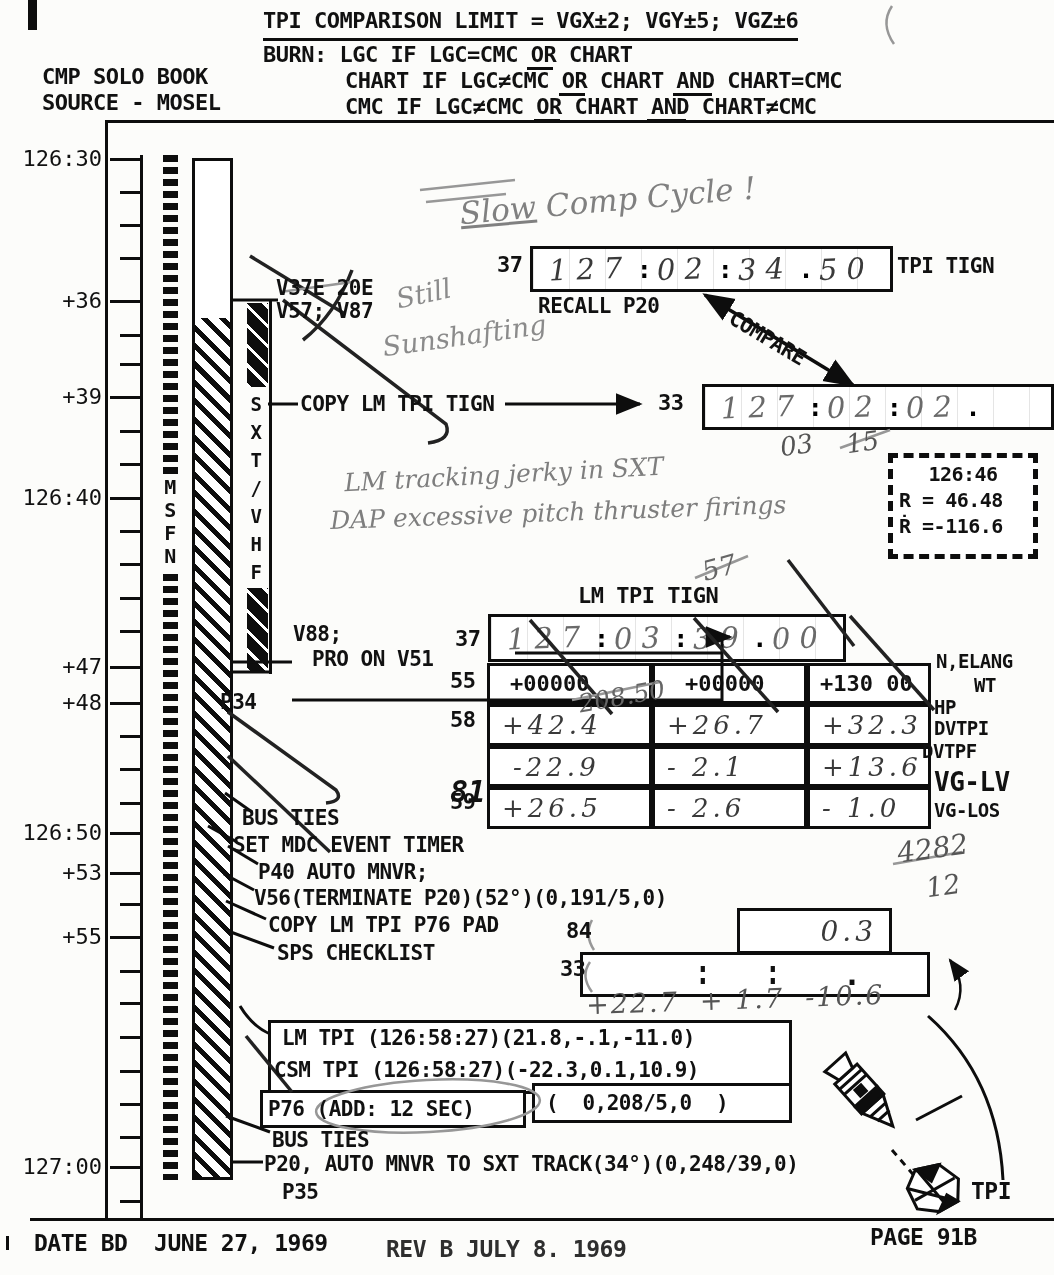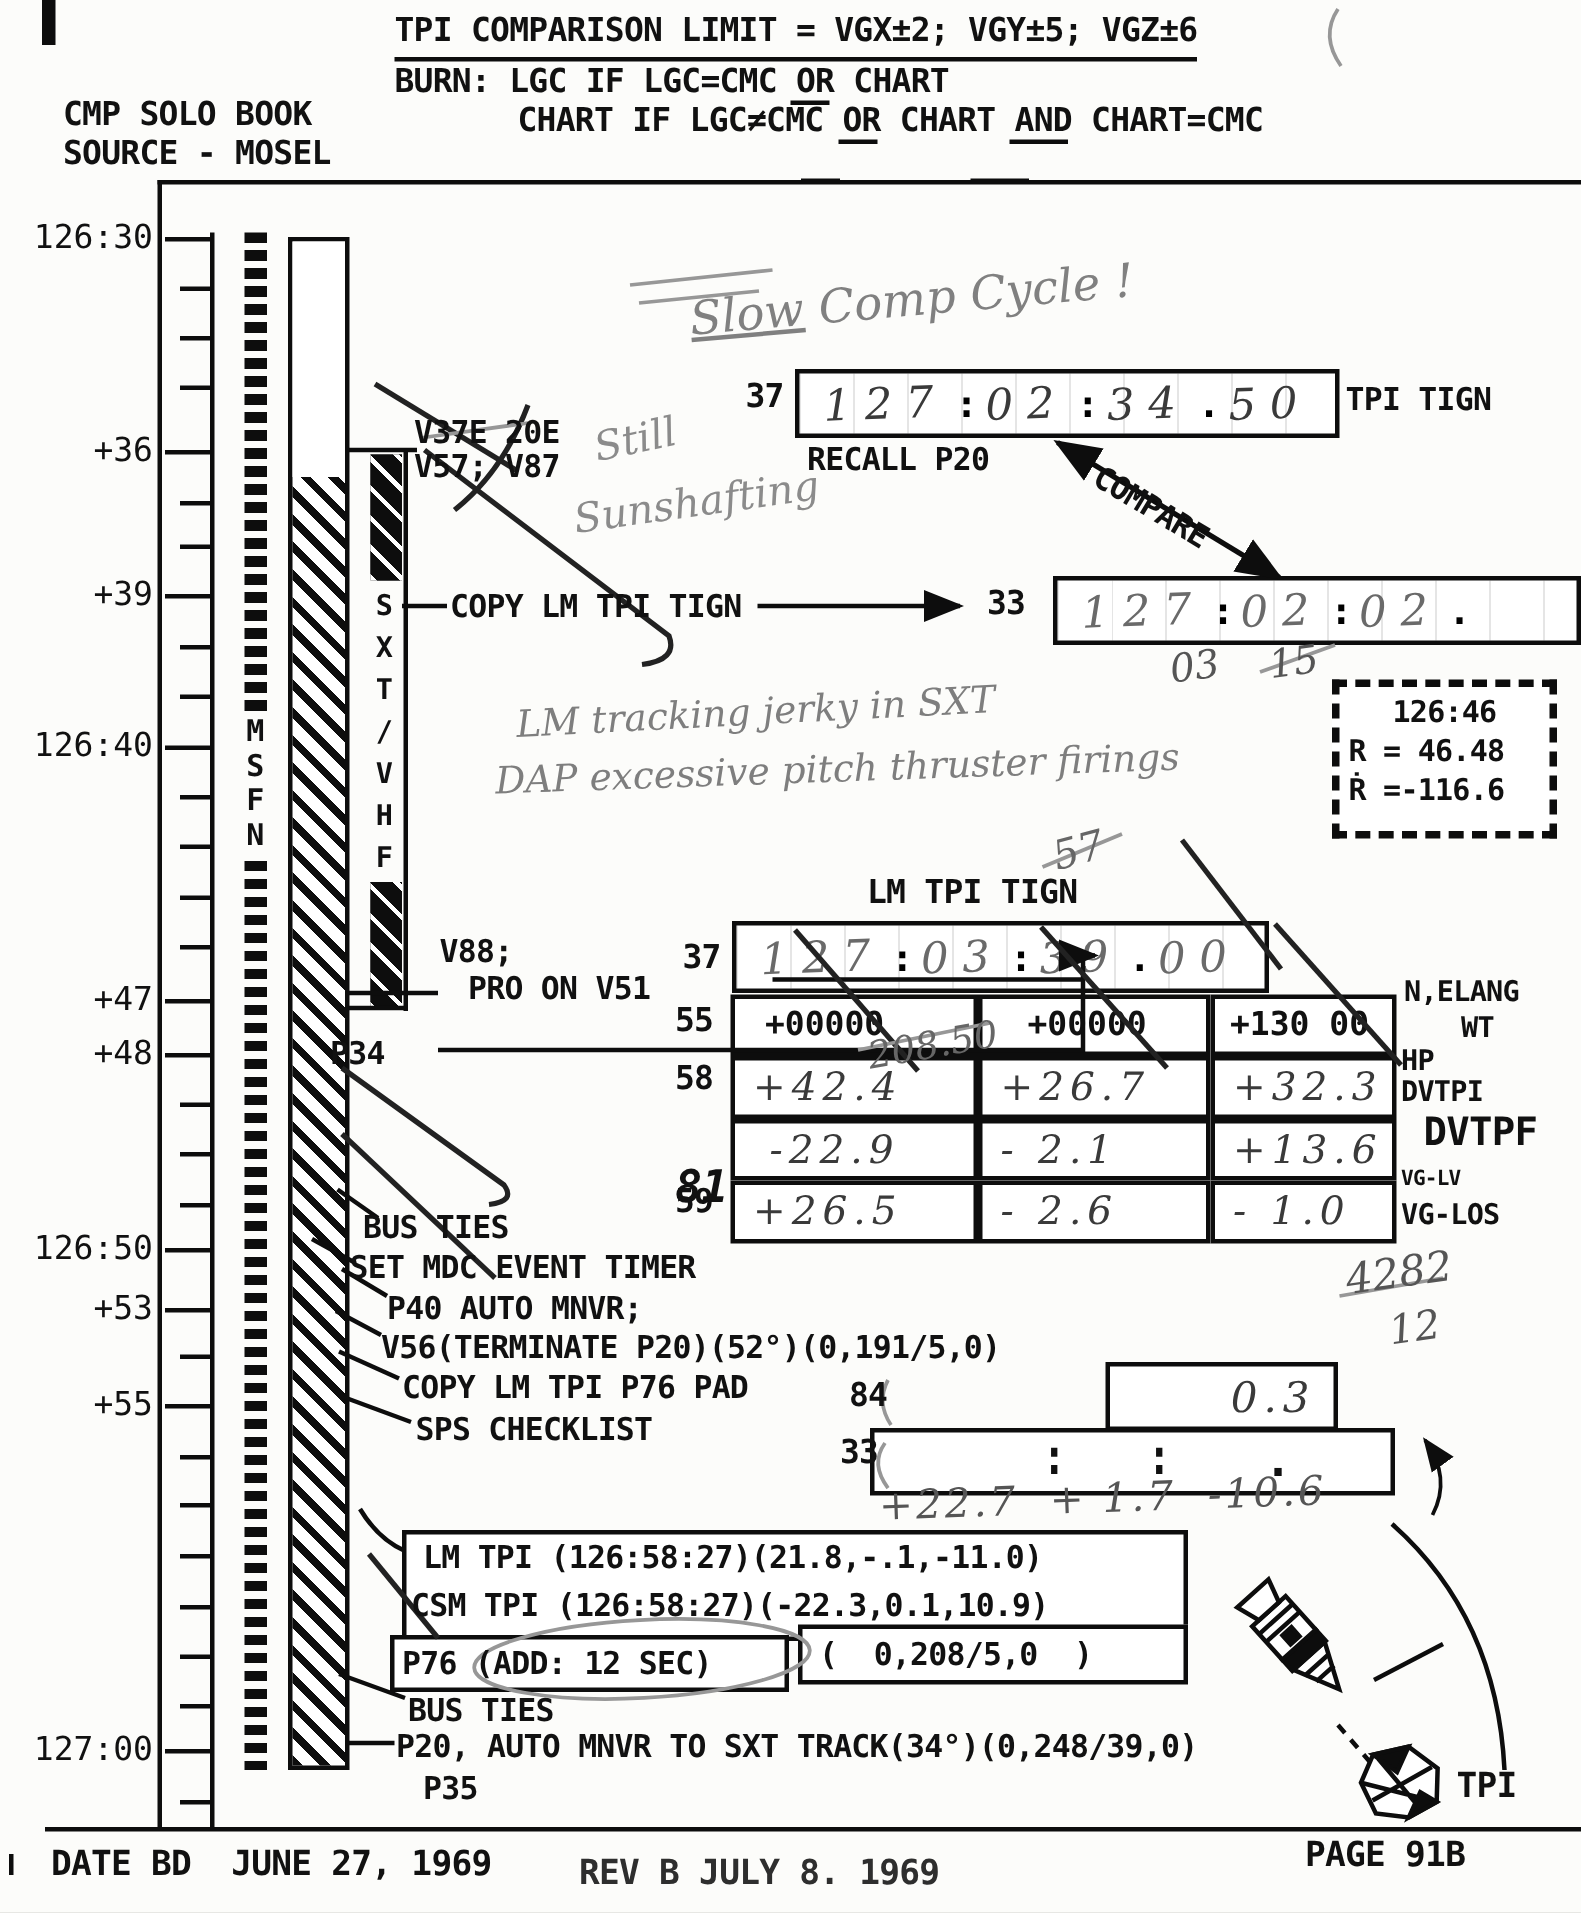--- a/index.html
+++ b/index.html
@@ -36,20 +36,21 @@
 <body>
 
 <div class="page">
 
   <div class="abs ln" style="left:28px;top:0;width:9px;height:30px;"></div>
   <div class="abs ln" style="left:6px;top:1236px;width:3px;height:14px;"></div>
 
   <div class="abs pt" style="left:263px;top:8px;font-size:22px;border-bottom:3px solid #0d0d0d;padding-bottom:5px;">TPI COMPARISON LIMIT = VGX±2; VGY±5; VGZ±6</div>
   <div class="abs pt" style="left:263px;top:42px;font-size:22px;">BURN: LGC IF LGC=CMC OR CHART</div>
   <div class="abs pt" style="left:345px;top:68px;font-size:22px;">CHART IF LGC≠CMC OR CHART AND CHART=CMC</div>
+  <div class="abs pt" style="left:345px;top:94px;font-size:22px;">CMC IF LGC≠CMC OR CHART AND CHART≠CMC</div>
   <div class="abs ul" style="left:527px;top:67px;width:26px;"></div>
   <div class="abs ul" style="left:559px;top:93px;width:26px;"></div>
   <div class="abs ul" style="left:673px;top:93px;width:39px;"></div>
   <div class="abs ul" style="left:534px;top:119px;width:26px;"></div>
   <div class="abs ul" style="left:647px;top:119px;width:39px;"></div>
   <div class="abs pt" style="left:42px;top:64px;font-size:22px;">CMP SOLO BOOK</div>
   <div class="abs pt" style="left:42px;top:90px;font-size:22px;">SOURCE - MOSEL</div>
 
   <div class="abs ln" style="left:105px;top:120px;width:949px;height:3px;"></div>
   <div class="abs ln" style="left:105px;top:120px;width:3px;height:1100px;"></div>
@@ -248,22 +249,22 @@
       <span>- 2.6</span>
     </div>
   <div class="abs bx chw" style="left:807px;top:787px;width:124px;height:42px;">
       <span>- 1.0</span>
     </div>
 
   <div class="abs pt" style="left:936px;top:650px;font-size:19px;">N,ELANG</div>
   <div class="abs pt" style="left:974px;top:674px;font-size:19px;">WT</div>
   <div class="abs pt" style="left:934px;top:696px;font-size:19px;">HP</div>
   <div class="abs pt" style="left:934px;top:717px;font-size:19px;">DVTPI</div>
-  <div class="abs pt" style="left:949px;top:740px;font-size:26px;">DVTPF</div>
-  <div class="abs pt" style="left:934px;top:767px;font-size:14px;margin-top:11px;">VG-LV</div>
+  <div class="abs pt" style="left:922px;top:740px;font-size:19px;">DVTPF</div>
+  <div class="abs pt" style="left:934px;top:767px;font-size:26px;">VG-LV</div>
   <div class="abs pt" style="left:934px;top:799px;font-size:19px;">VG-LOS</div>
 
   <div class="abs pt" style="left:566px;top:918px;font-size:22px;">84</div>
   <div class="abs bx chw" style="left:737px;top:908px;width:155px;height:46px;font-size:28px;justify-content:flex-end;">
       <span>0.3</span>
     </div>
   <div class="abs pt" style="left:560px;top:956px;font-size:22px;">33</div>
   <div class="abs bx" style="left:580px;top:952px;width:350px;height:45px;">
     <span class="abs pt" style="left:112px;top:2px;font-size:26px;transform:scaleY(1.3);">:</span>
     <span class="abs pt" style="left:182px;top:2px;font-size:26px;transform:scaleY(1.3);">:</span>

